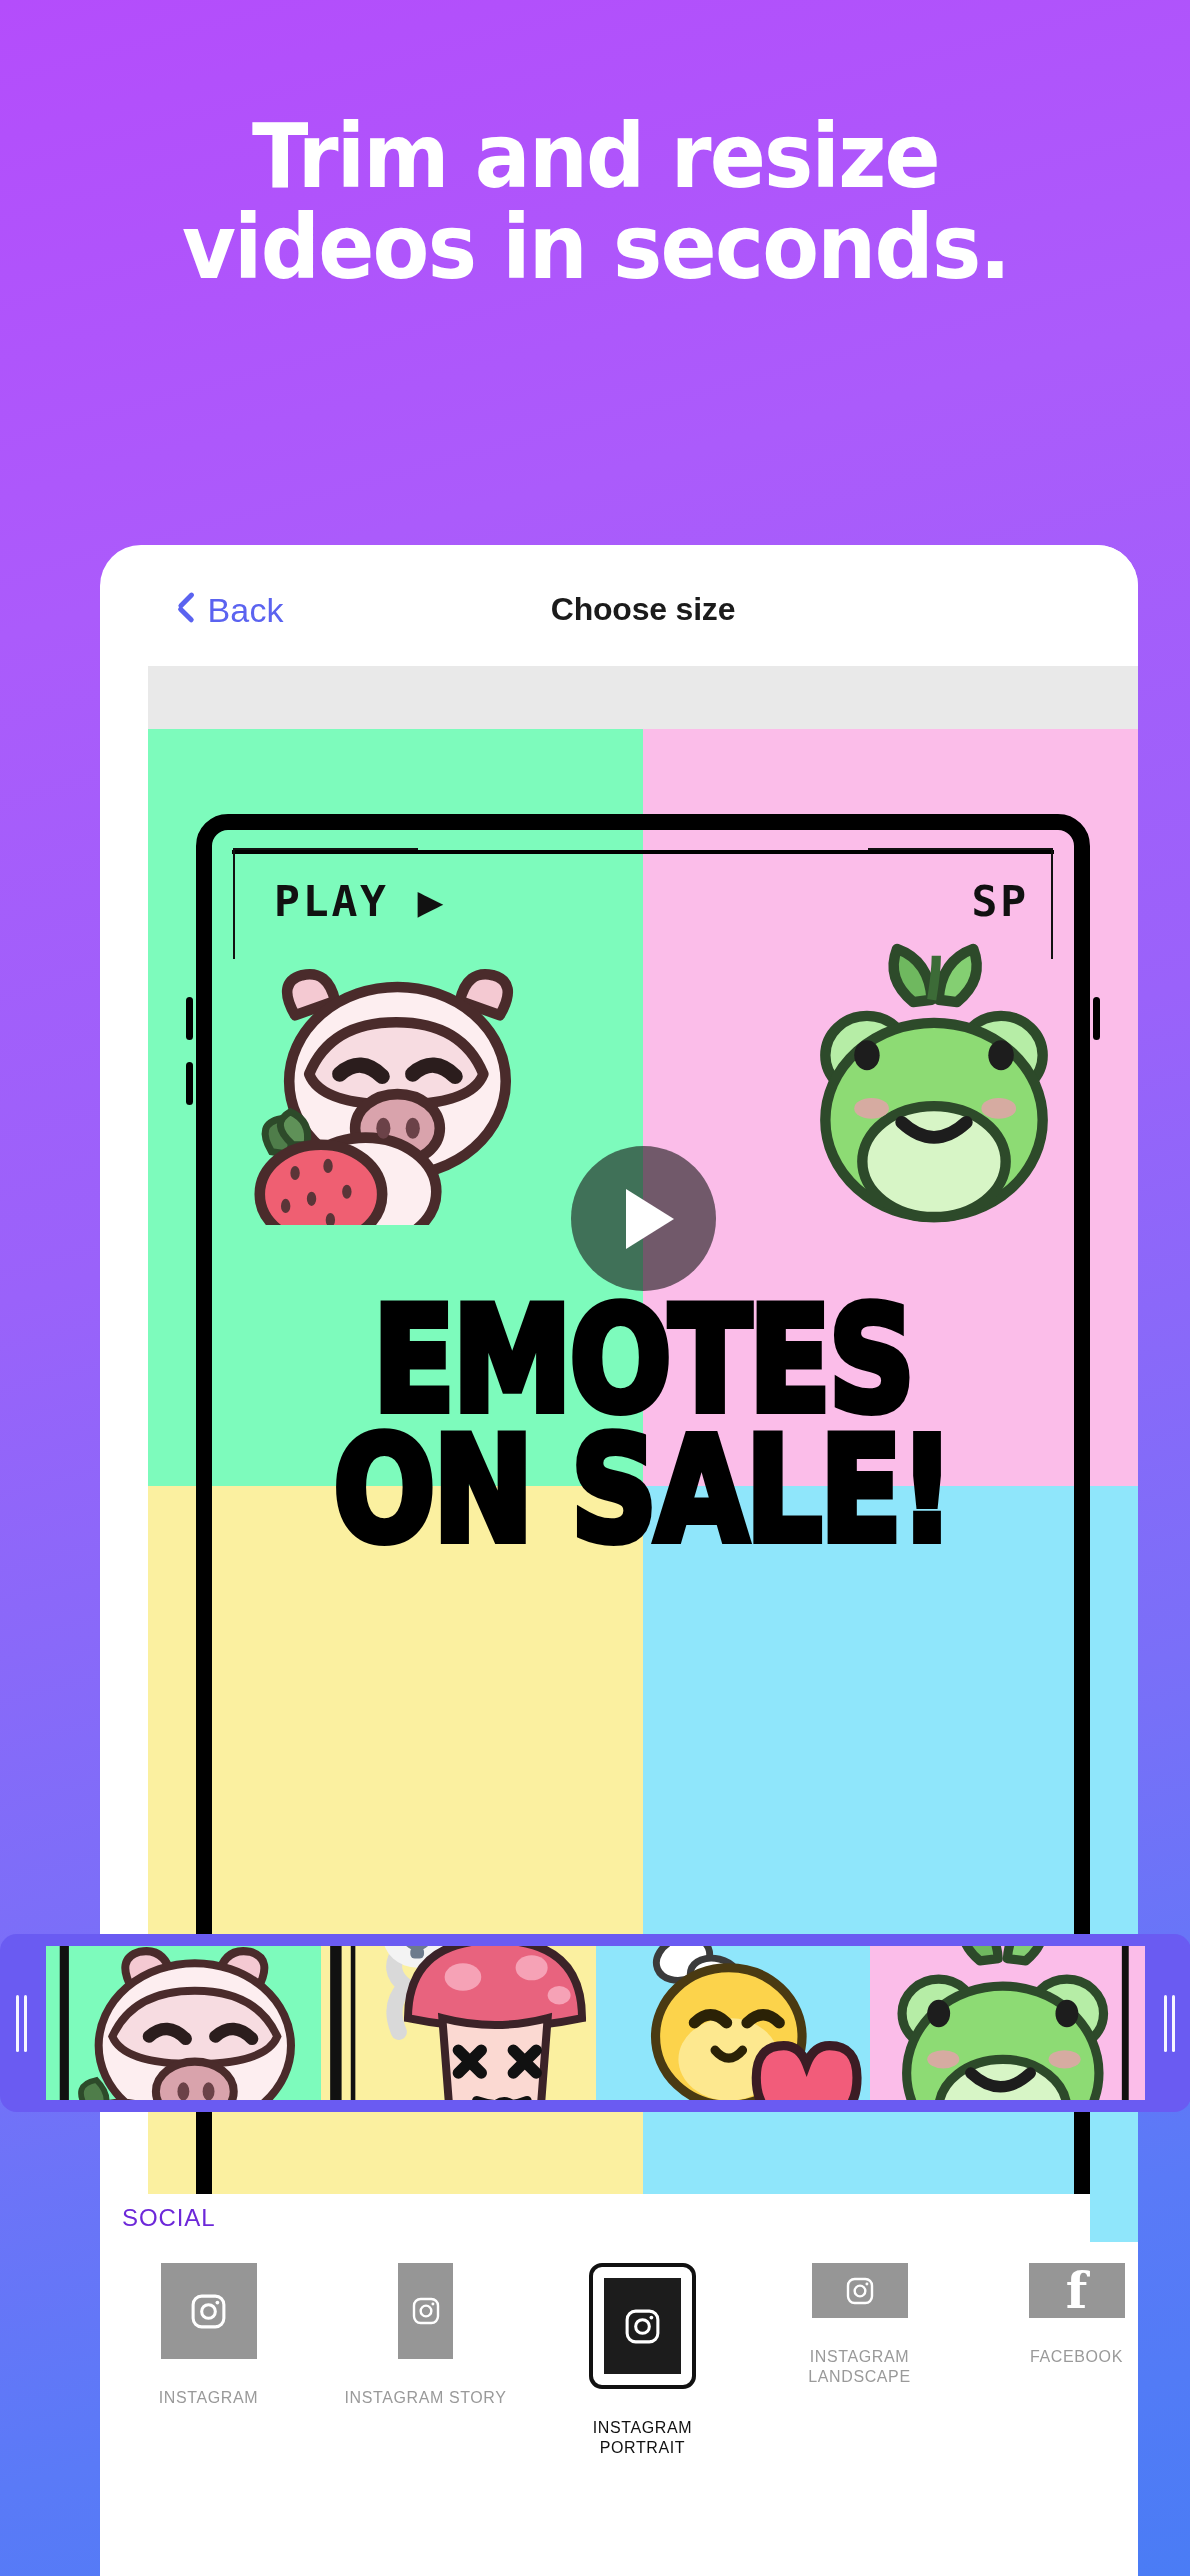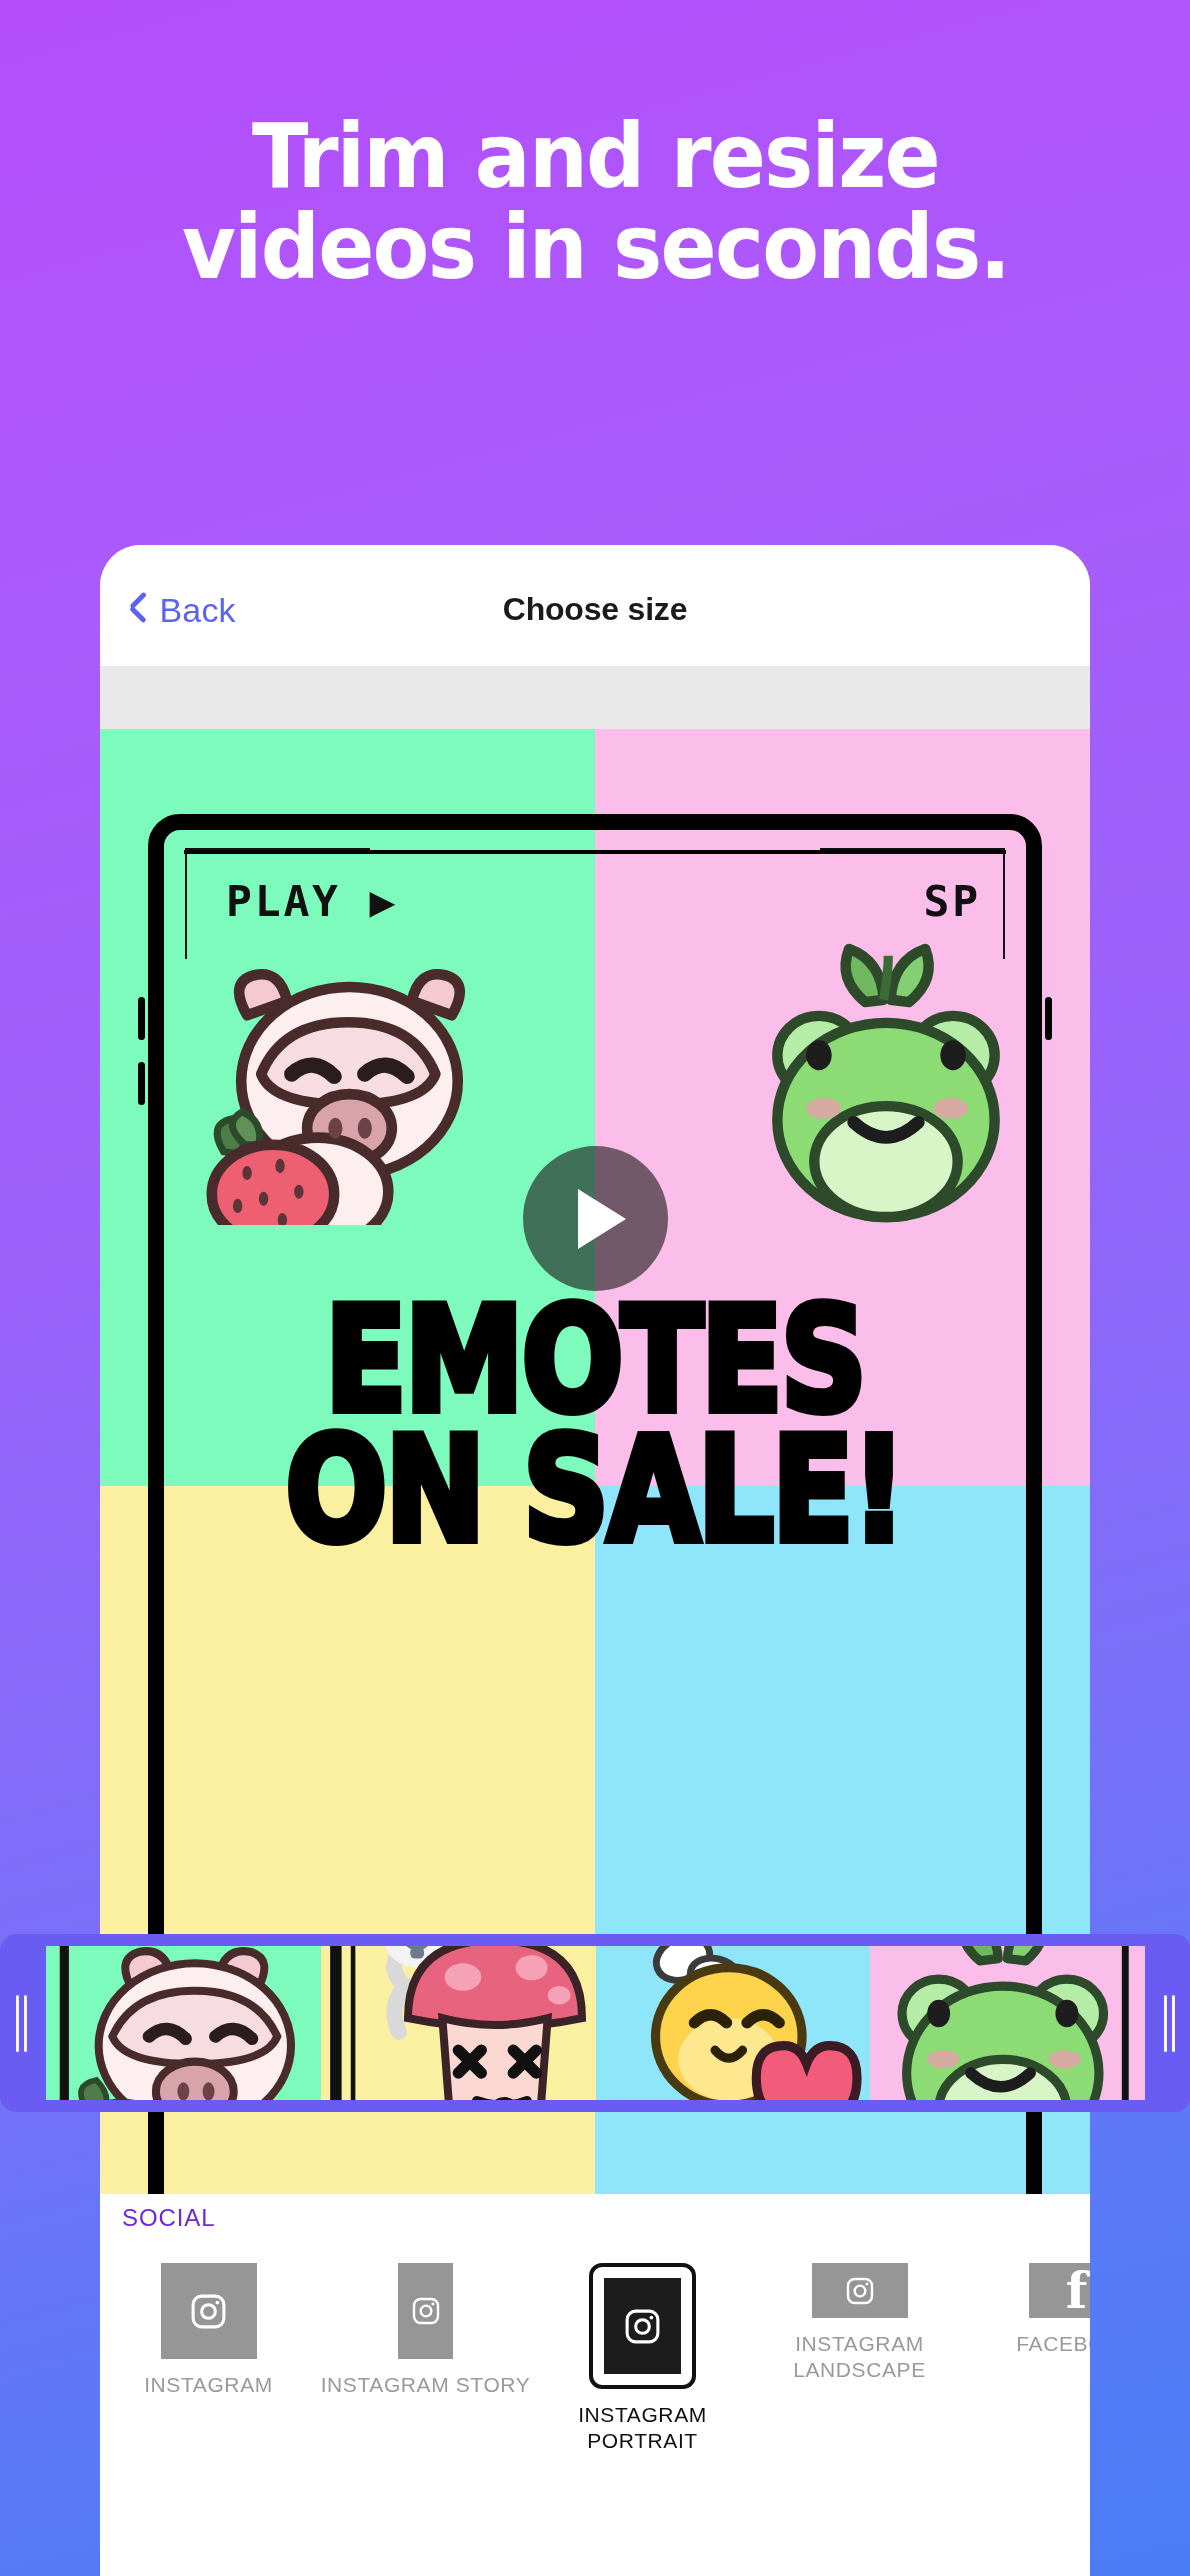--- a/index.html
+++ b/index.html
@@ -50,20 +50,21 @@
   
   .phone {
     position: absolute;
     left: 100px;
     top: 545px;
     width: 990px;
     height: 2031px;
     background: #ffffff;
     border-radius: 41px 41px 0 0;
     overflow: hidden;
+    padding-left: 48px;
   }
 
   
   .nav-bar {
     position: relative;
     height: 121px;
     background: #ffffff;
   }
   .back-btn {
     position: absolute;
@@ -315,22 +316,22 @@
     border-radius: 13px;
     padding: 11px;
   }
   .preset-box.sel-wrap .inner {
     background: #1c1c1c;
     display: flex;
     align-items: center;
     justify-content: center;
   }
   .preset-caption {
-    margin-top: 13px;
-    font-size: 21px;
+    margin-top: 29px;
+    font-size: 16px;
     color: #9a9a9a;
     text-align: center;
     letter-spacing: 0.6px;
     line-height: 1.25;
     white-space: pre-line;
   }
   .preset.selected .preset-caption { color: #111; }
 
   .ig-glyph { width: 41px; height: 41px; }
   .fb-glyph {

